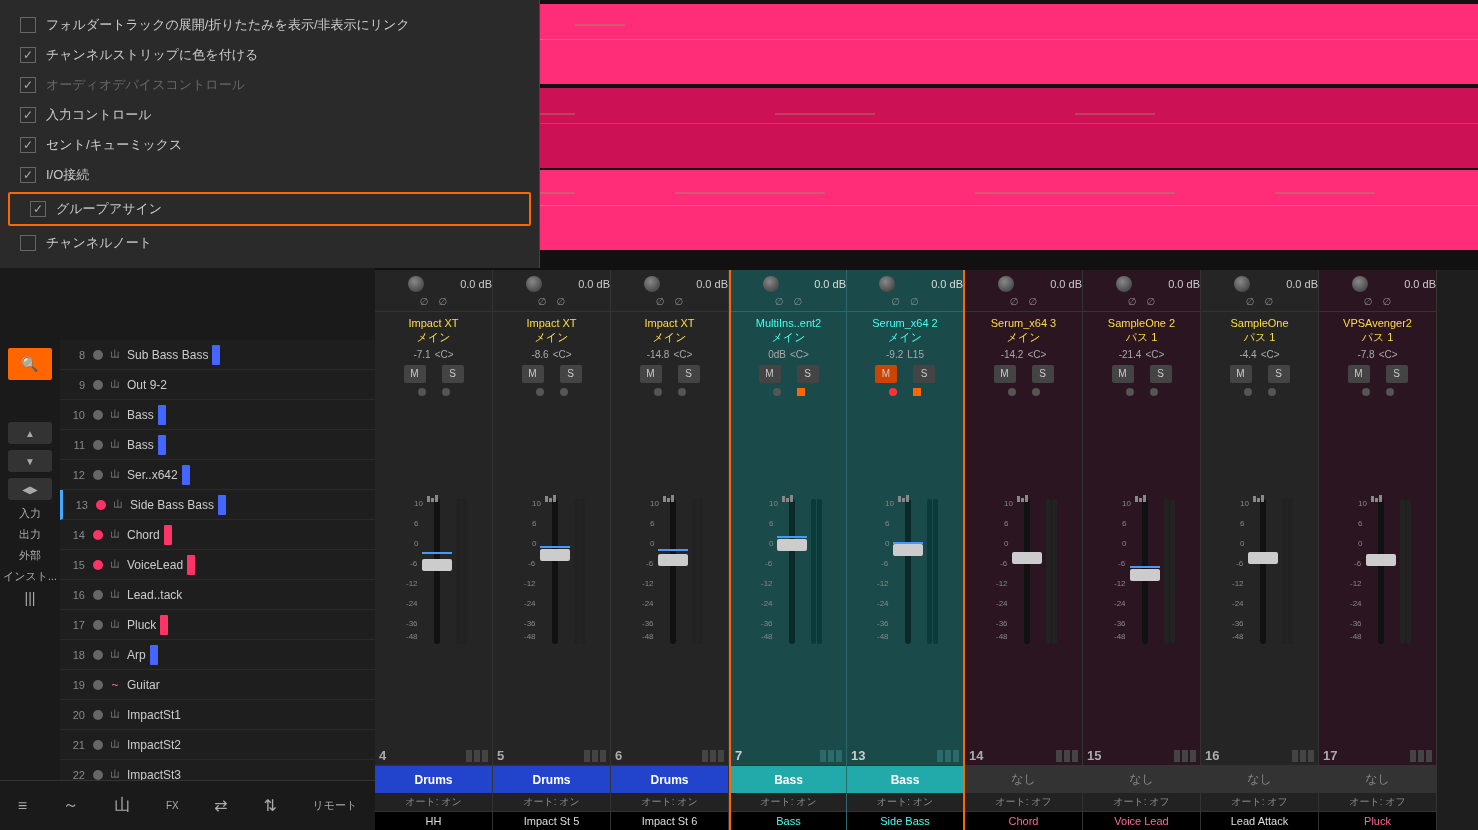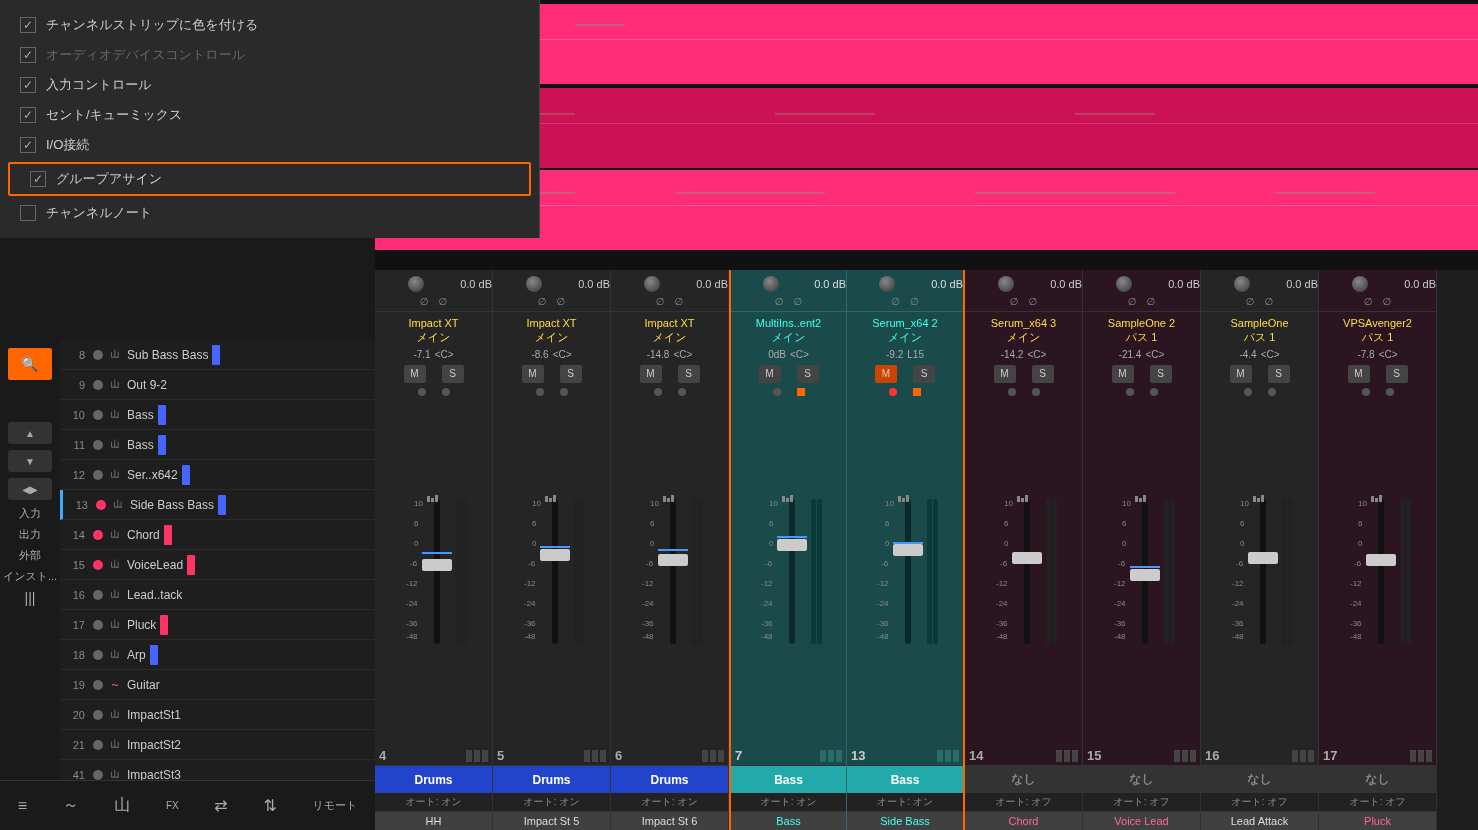--- a/index.html
+++ b/index.html
@@ -235,37 +235,37 @@
       background: #2244cc;
     }
 
     .group-label-row.bass-bg {
       background: #22aaaa;
     }
 
     .group-label-row.none-bg {
       background: #333;
       color: #888;
-      font-weight: bold;
+      font-weight: normal;
     }
 
     .auto-row {
       text-align: center;
       font-size: 10px;
       color: #888;
       padding: 2px 0;
       background: #222;
     }
 
     .channel-name-row {
       text-align: center;
       font-size: 11px;
       color: #ddd;
       padding: 3px 2px;
-      background: #404040;
+      background: #000000;
       border-top: 1px solid #333;
     }
 
     .channel-name-row.pink { color: #ff6699; }
     .channel-name-row.teal-col { color: #44ffee; }
 
     
     .bottom-toolbar {
       position: absolute;
       left: 0;
@@ -338,20 +338,24 @@
       border-radius: 50%;
       background: radial-gradient(circle at 40% 35%, #888, #333);
       margin: 2px auto;
     }
   </style>
 </head>
 <body>
 
 <div class="dropdown-panel">
 
+  <div class="dropdown-item has-check">
+    <div class="check-box"></div>
+    <span>フォルダートラックの展開/折りたたみを表示/非表示にリンク</span>
+  </div>
 
   <div class="dropdown-item has-check">
     <div class="check-box">
       <span class="checkmark">✓</span>
     </div>
     <span>チャンネルストリップに色を付ける</span>
   </div>
 
 
   <div class="dropdown-item has-check grayed">
@@ -525,21 +529,21 @@
   <div class="track-row">
     <span class="track-num">21</span>
     <div class="track-dot"></div>
     <div class="track-icon">
         <span style="font-size:9px;color:#888">山</span>
       </div>
     <span class="track-name">ImpactSt2</span>
   </div>
 
   <div class="track-row">
-    <span class="track-num">41</span>
+    <span class="track-num">22</span>
     <div class="track-dot"></div>
     <div class="track-icon">
         <span style="font-size:9px;color:#888">山</span>
       </div>
     <span class="track-name">ImpactSt3</span>
   </div>
 
   <div class="track-row">
     <span class="track-num">23</span>
     <div class="track-dot"></div>

